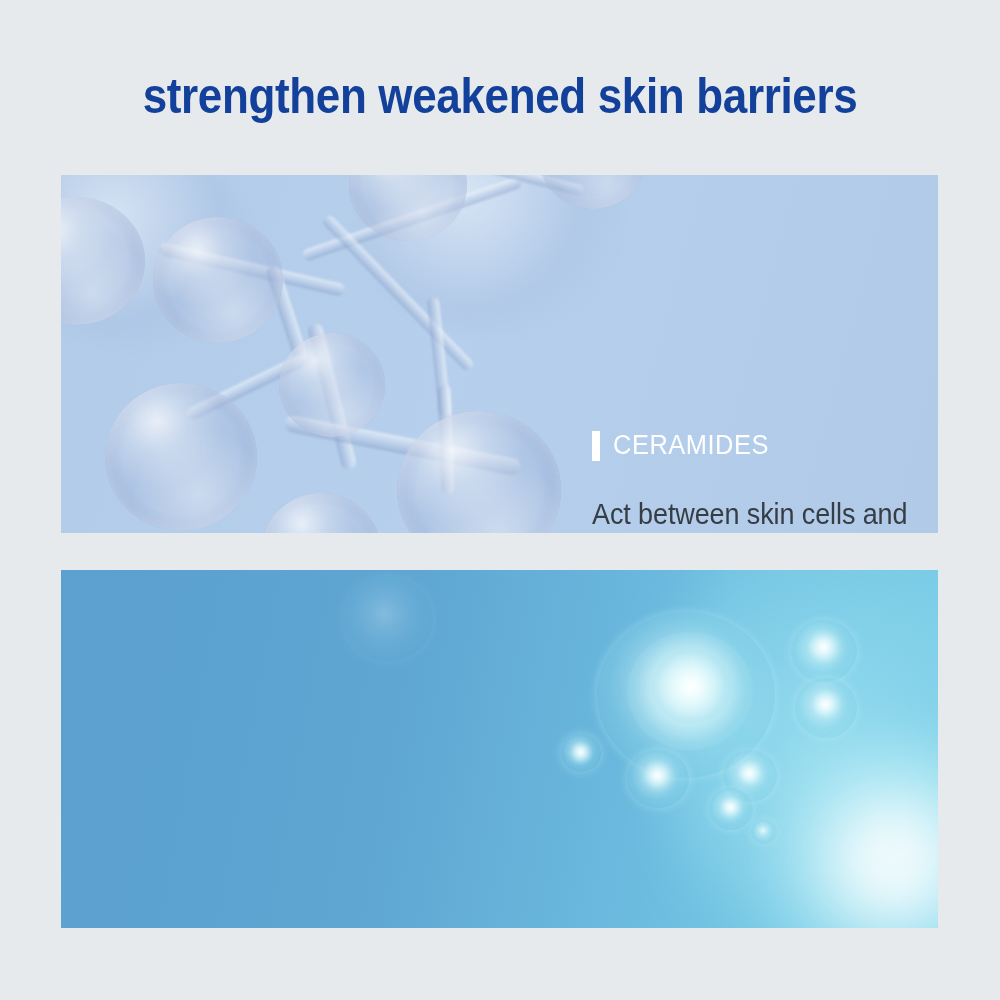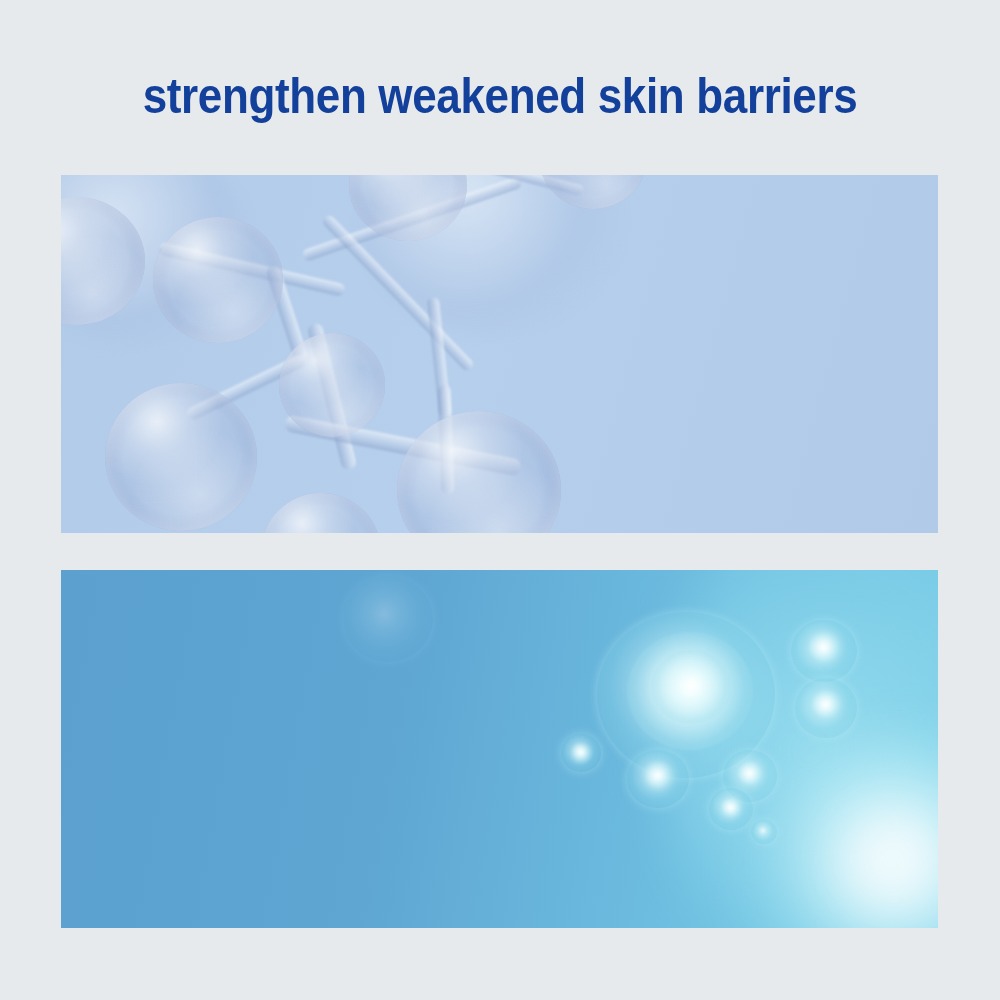--- a/index.html
+++ b/index.html
@@ -172,20 +172,30 @@
     <div class="mol-sphere" style="left:-54px; top:22px;  width:138px; height:128px;"></div>
     <div class="mol-sphere" style="left:92px;  top:42px;  width:130px; height:126px;"></div>
     <div class="mol-sphere" style="left:288px; top:-46px; width:118px; height:112px;"></div>
     <div class="mol-sphere" style="left:478px; top:-70px; width:108px; height:104px;"></div>
     <div class="mol-sphere" style="left:44px;  top:208px; width:152px; height:148px;"></div>
     <div class="mol-sphere" style="left:218px; top:158px; width:106px; height:104px;"></div>
     <div class="mol-sphere" style="left:200px; top:318px; width:120px; height:118px;"></div>
     <div class="mol-sphere" style="left:336px; top:236px; width:164px; height:158px;"></div>
   </div>
 
+  <div class="content" id="content-ceramides">
+
+    <div class="heading-row">
+      <span class="heading-bar"></span>
+      <span class="heading-label">CERAMIDES</span>
+    </div>
+
+    <div class="lede">Act between skin cells and</div>
+
+  </div>
 </section>
 
 <section class="panel" id="panel-peptides">
 
   <div class="art">
 
     <div class="big-glow" style="left:600px; top:-90px; width:420px; height:520px;
          background:radial-gradient(circle at 36% 52%, rgba(180,240,248,0.55) 0%, rgba(150,225,240,0.30) 45%, rgba(150,225,240,0) 72%);"></div>
     <div class="big-glow" style="left:690px; top:168px; width:300px; height:250px;
          background:radial-gradient(circle at 48% 48%, rgba(255,255,255,0.92) 0%, rgba(214,250,253,0.55) 38%, rgba(160,230,245,0.15) 68%, rgba(160,230,245,0) 100%);"></div>

